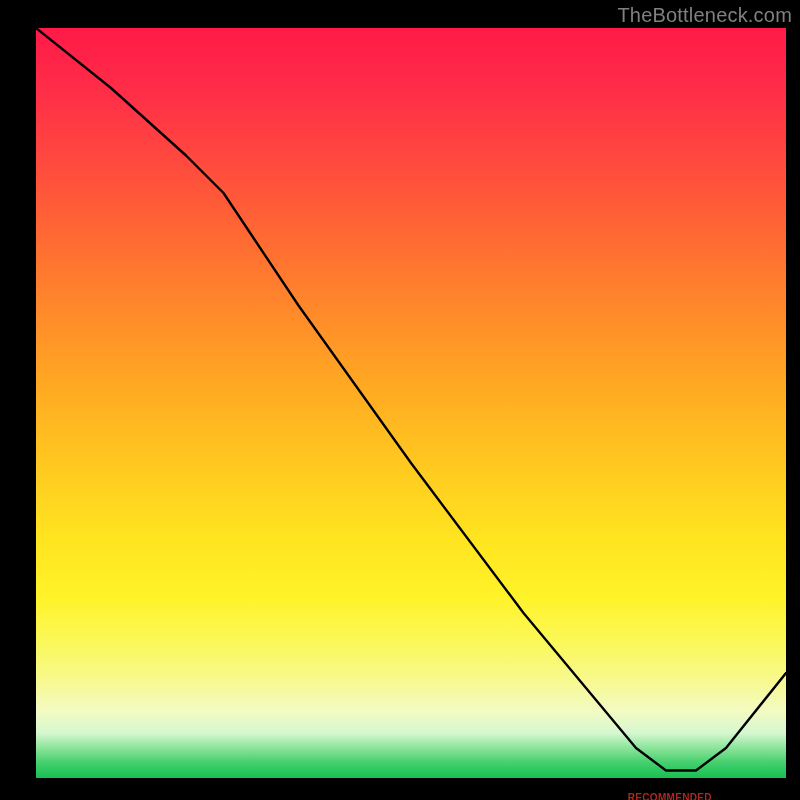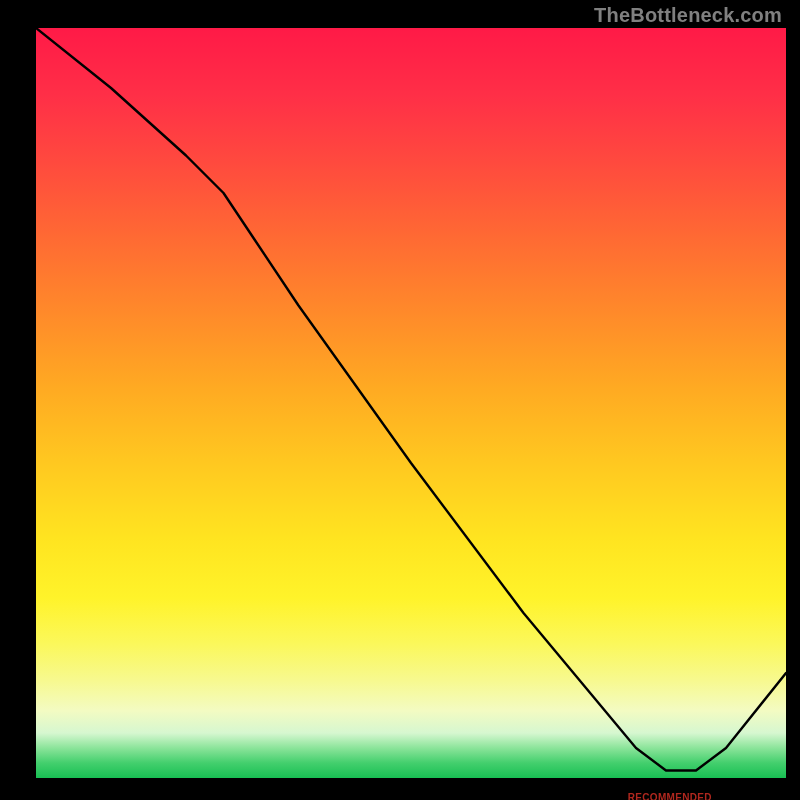--- a/index.html
+++ b/index.html
@@ -13,24 +13,24 @@
   }
   .frame {
     position: relative;
     width: 800px;
     height: 800px;
     background: #000;
   }
   .watermark {
     position: absolute;
     top: 4px;
-    right: 18px;
+    right: 8px;
     color: #808080;
     font-size: 20px;
-    font-weight: 700;
+    font-weight: 400;
     letter-spacing: 0.2px;
   }
   .plot {
     position: absolute;
     left: 36px;
     top: 28px;
     width: 750px;
     height: 750px;
     background: #000;
   }

